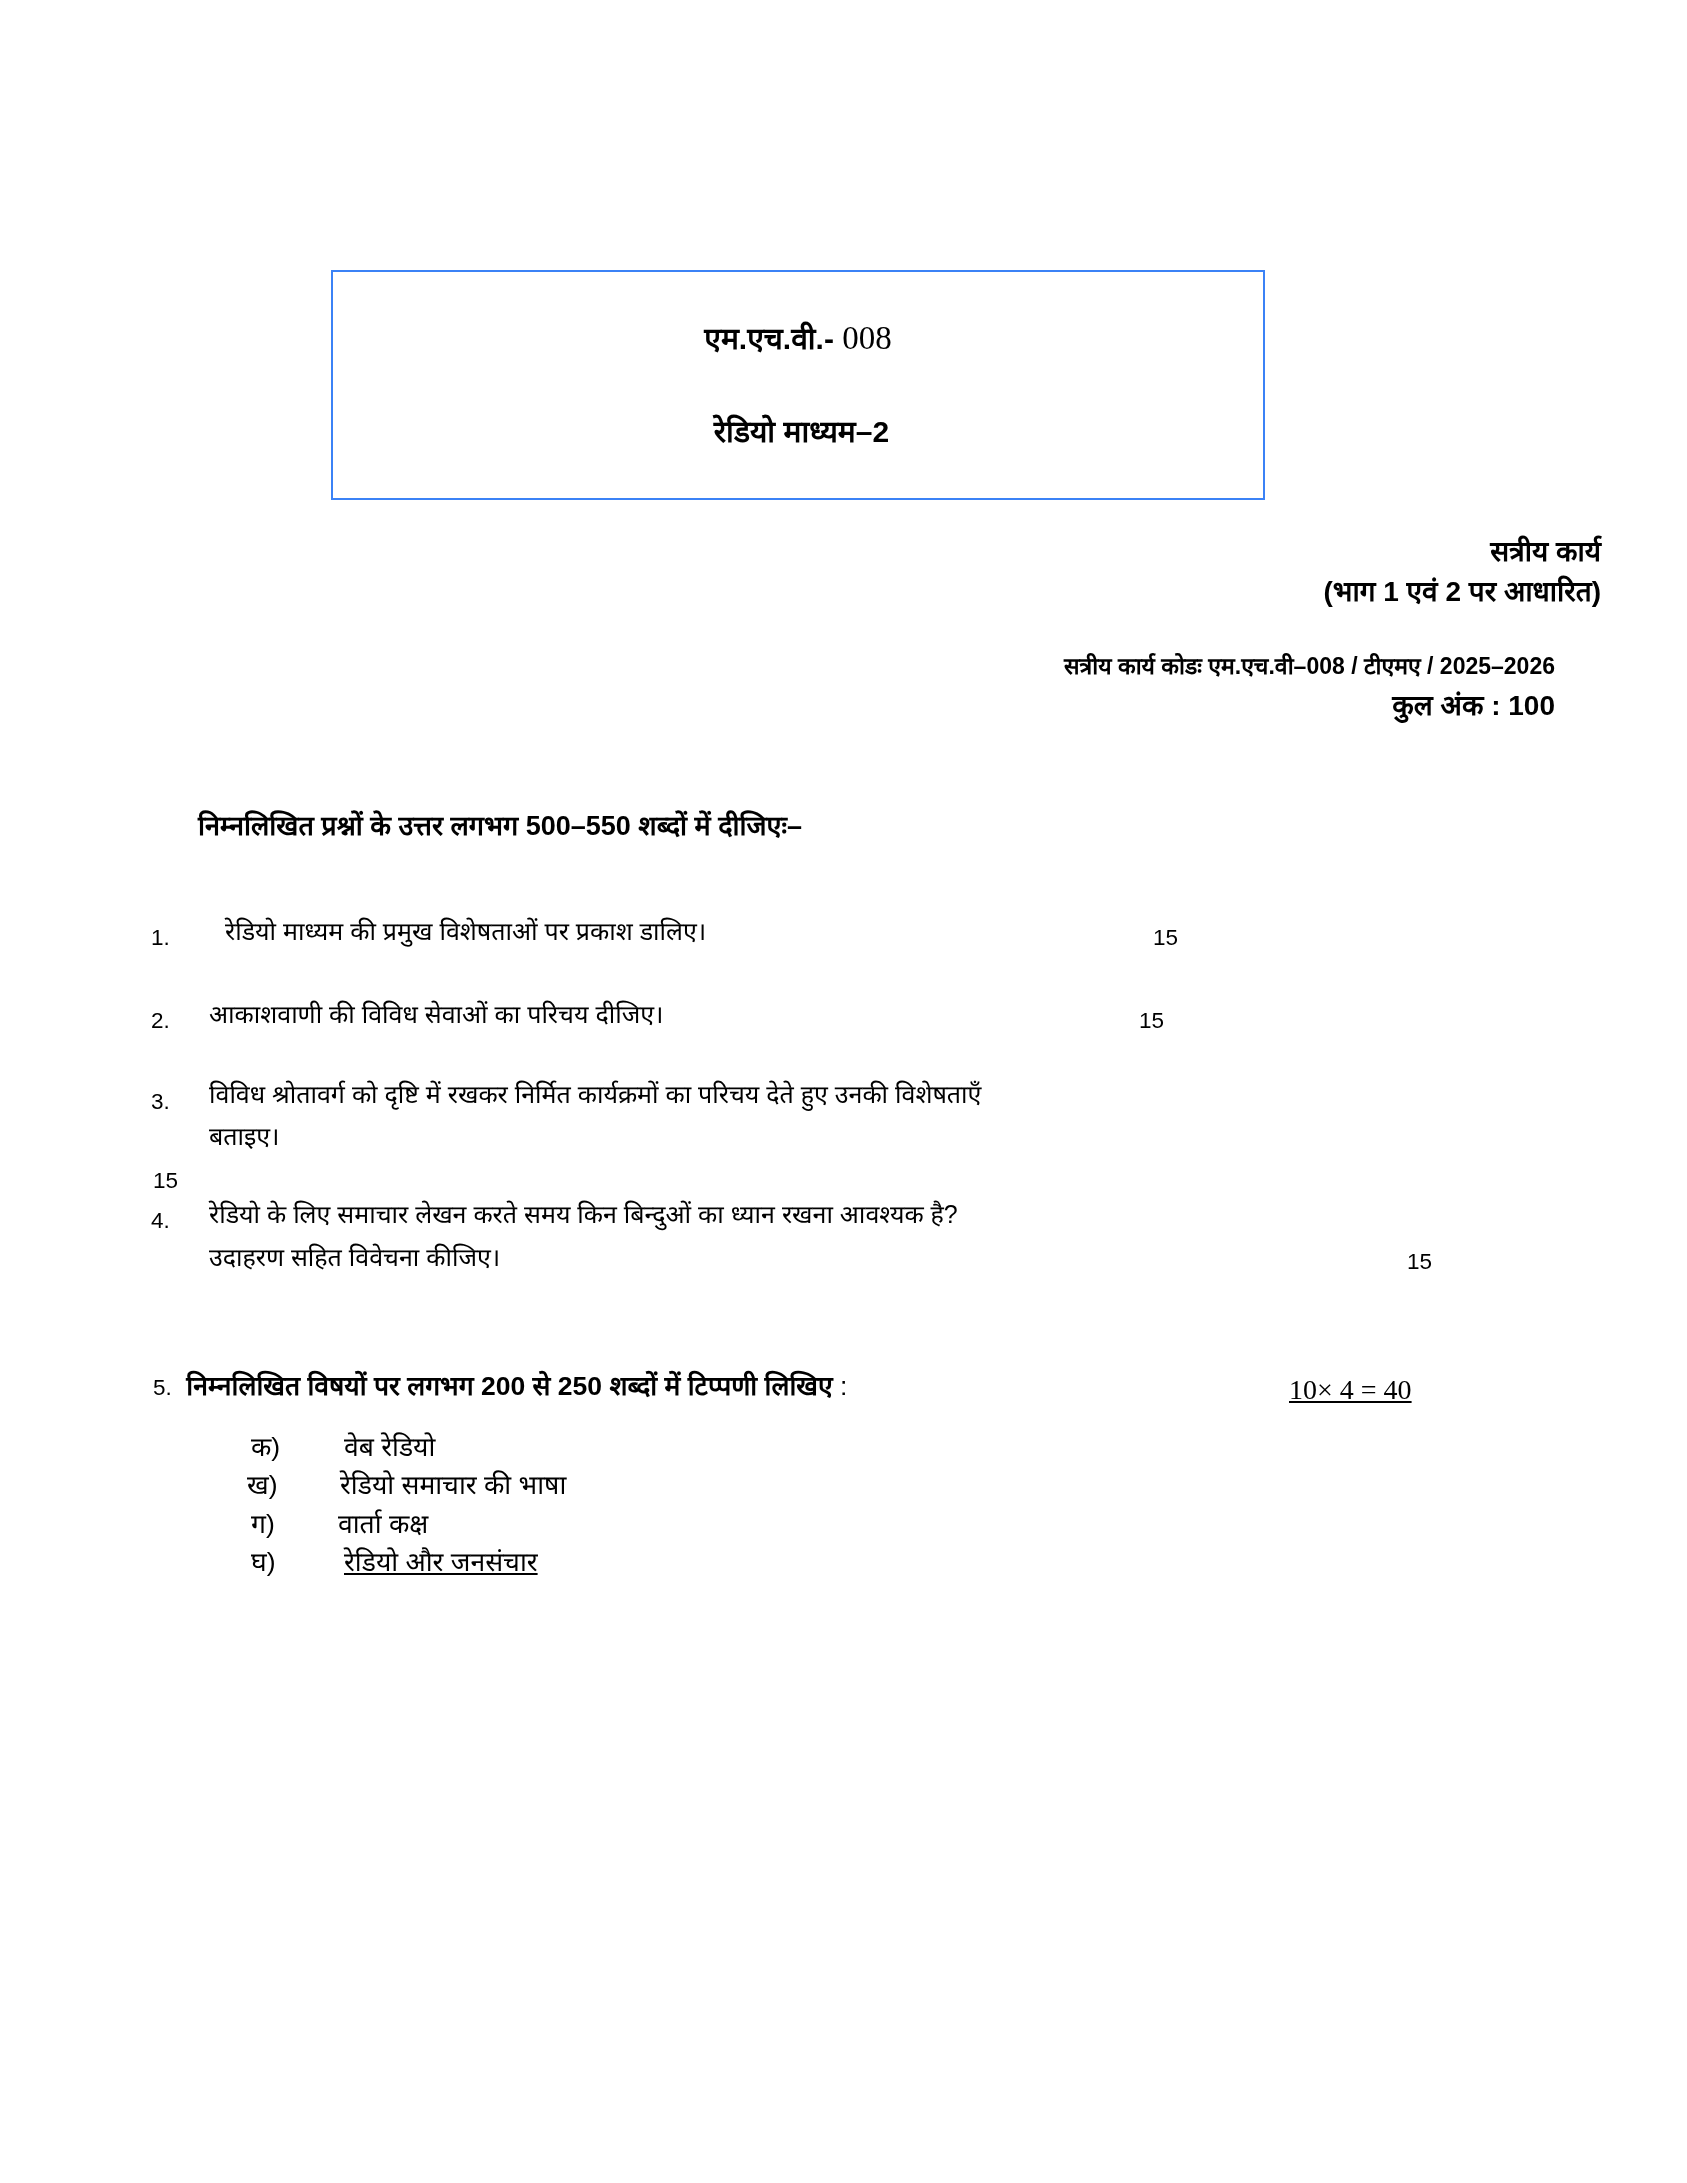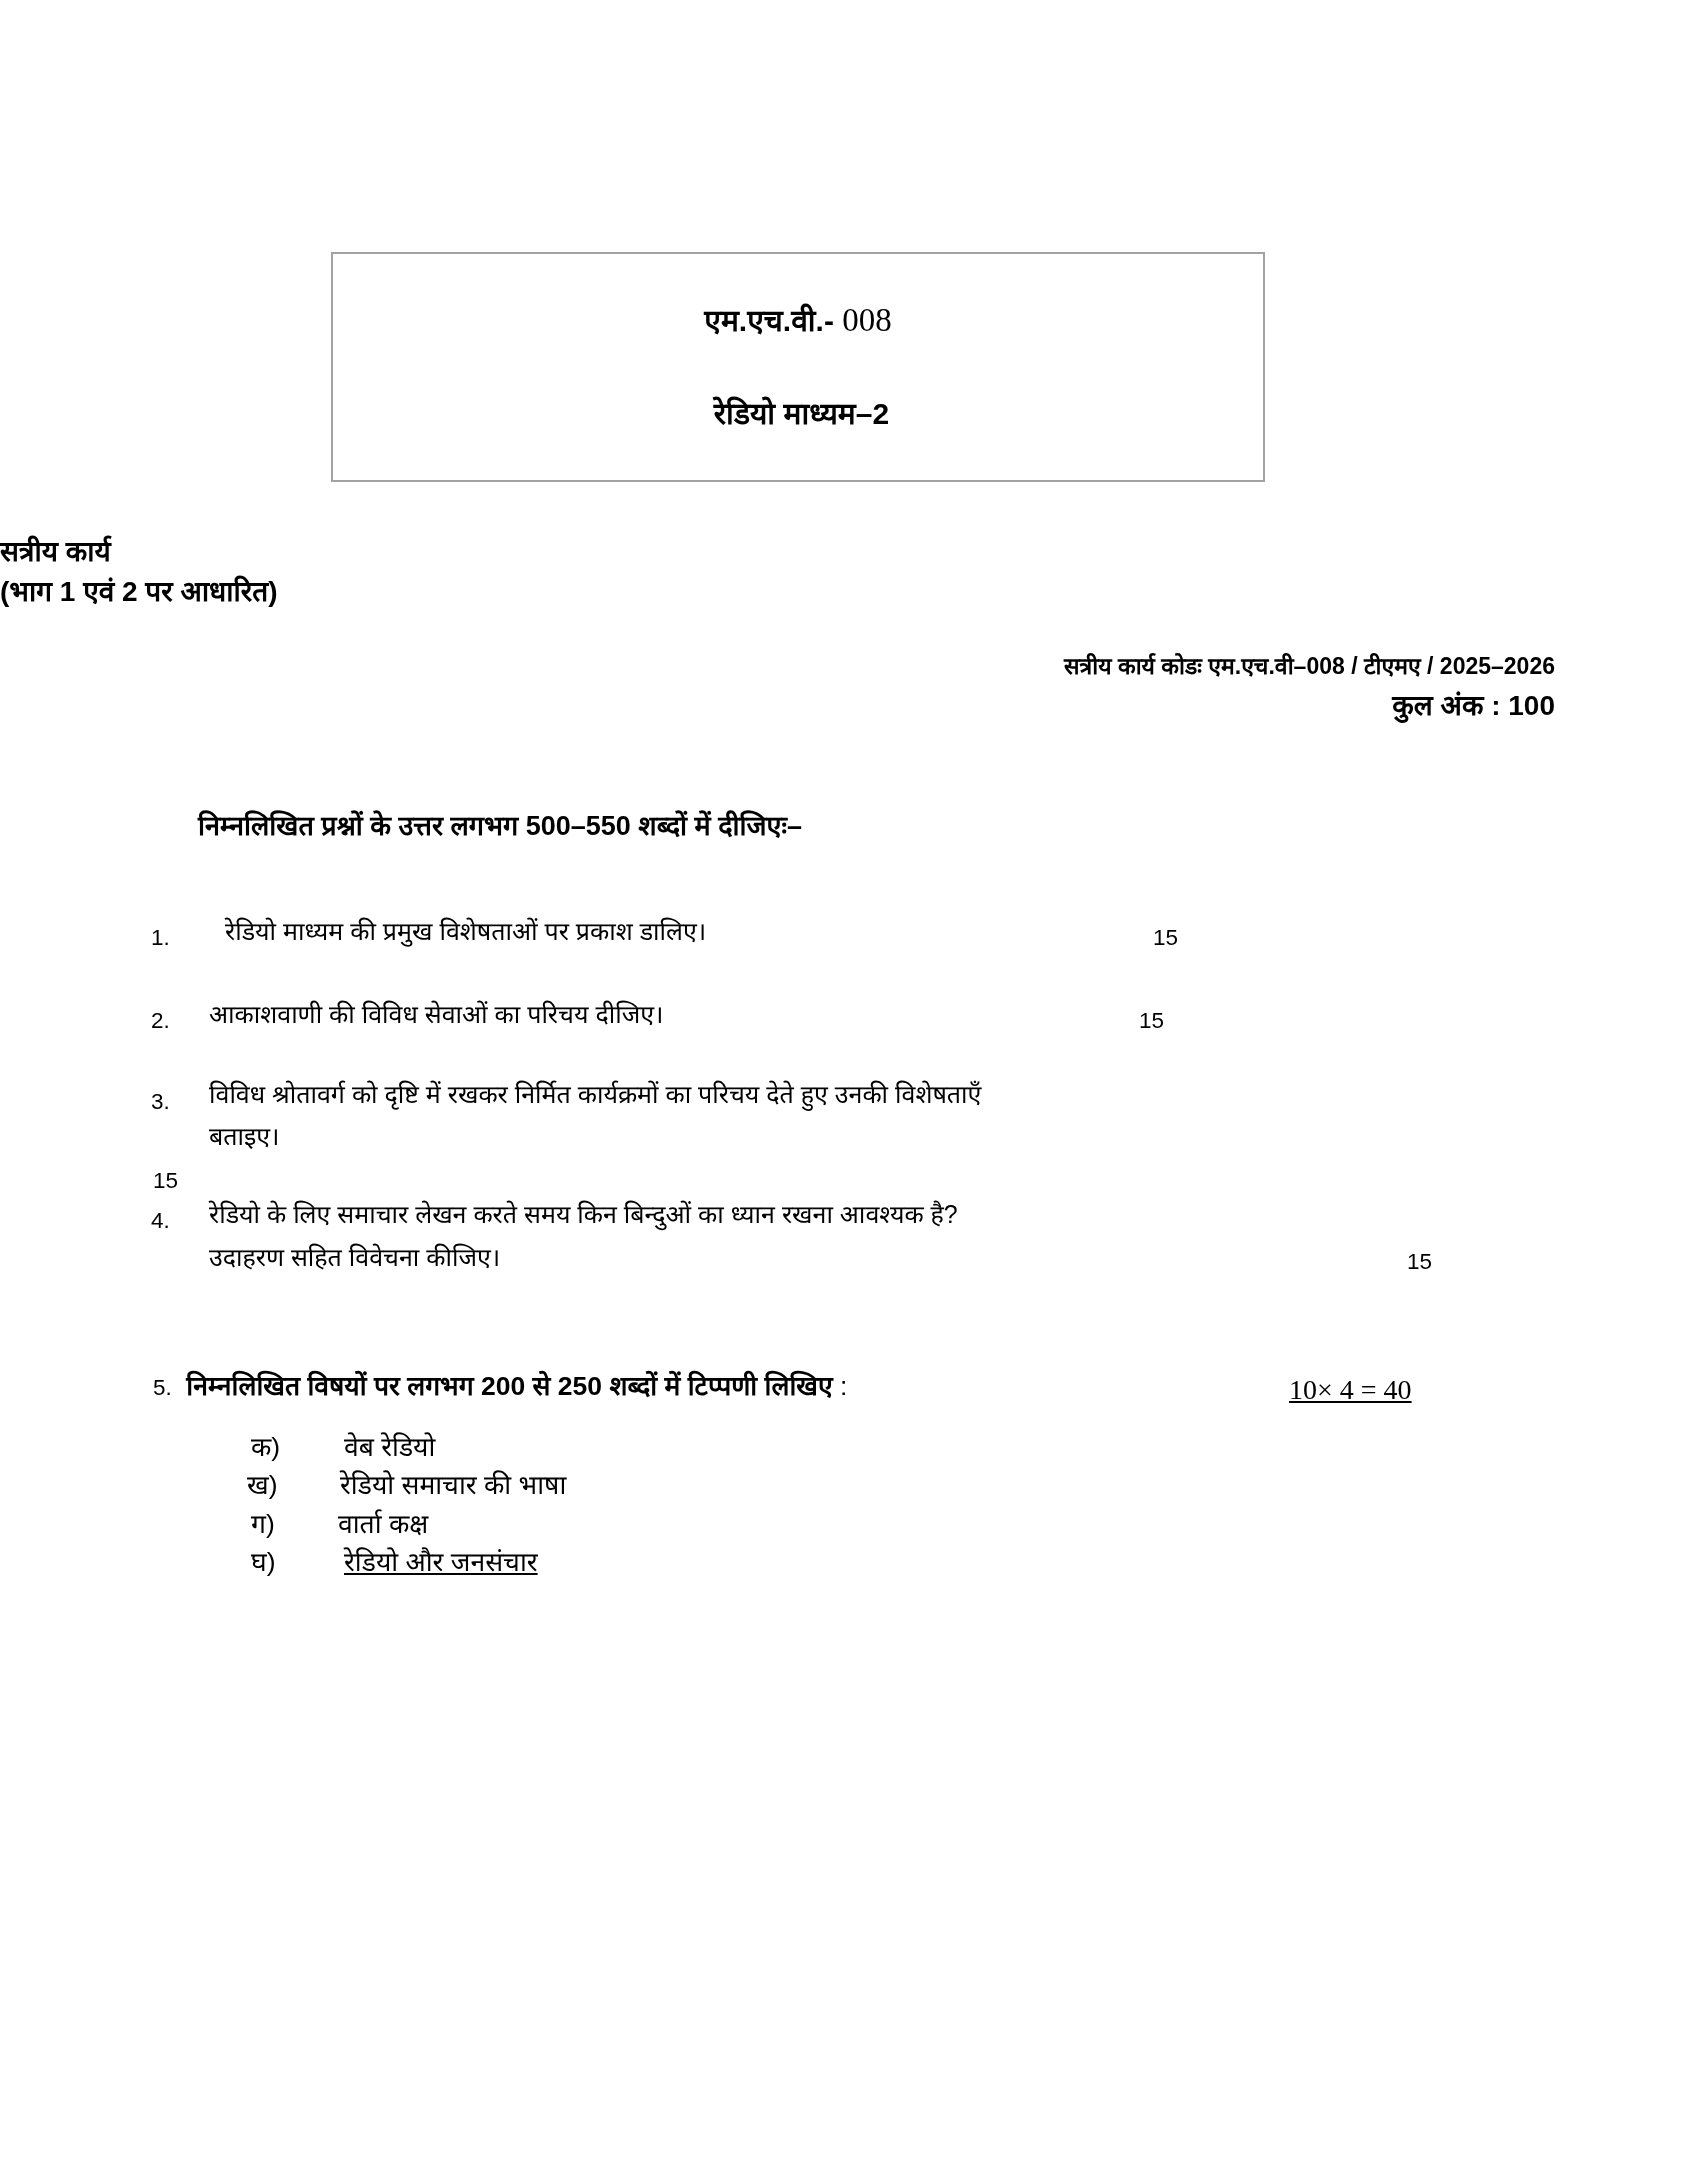--- a/index.html
+++ b/index.html
@@ -1,22 +1,22 @@
 <!DOCTYPE html>
 <html style="font-size:10.6px"><head>
 <meta charset="utf-8">
 <style>
   html, body { margin: 0; padding: 0; background: #ffffff; }
   body { width: 1687px; height: 2183px; position: relative; overflow: hidden; color: #000;
          font-family: "Liberation Sans", "DejaVu Sans", sans-serif; }
   .abs { position: absolute; }
-  .title-box { left: 331px; top: 252px; width: 934px; height: 230px; border: 2px solid #a3a3a3; box-sizing: border-box; }
+  .title-box { left: 331px; top: 270px; width: 934px; height: 230px; border: 2px solid #3b82f6; box-sizing: border-box; }
   .title-line { position: absolute; left: 0; right: 0; text-align: center; font-weight: bold; font-size: 30px; line-height: 42px; }
   .title-line.code .num { font-family: "Liberation Serif", serif; font-weight: normal; font-size: 33px; }
-  .center-head { left: 0; width: 1601px; text-align: left; font-weight: bold; font-size: 28px; line-height: 38px; }
+  .center-head { left: 0; width: 1601px; text-align: right; font-weight: bold; font-size: 28px; line-height: 38px; }
   .right-text { right: 132px; text-align: right; font-weight: bold; }
   .code-line { top: 650px; font-size: 23px; line-height: 33px; }
   .marks-total { top: 687px; font-size: 28px; line-height: 37px; }
   .instr { left: 150px; top: 808px; font-weight: bold; font-size: 27px; line-height: 37px; margin-left: 48px; }
   .q { font-size: 25px; line-height: 36px; }
   .qnum { font-size: 22.5px; }
   .marks { font-size: 22.5px; }
   .sub { font-size: 26.5px; line-height: 37px; }
   .sub .lbl { display: inline-block; width: 93px; }
   .q5 { left: 153px; top: 1368px; font-weight: bold; font-size: 26.5px; line-height: 37px; }

